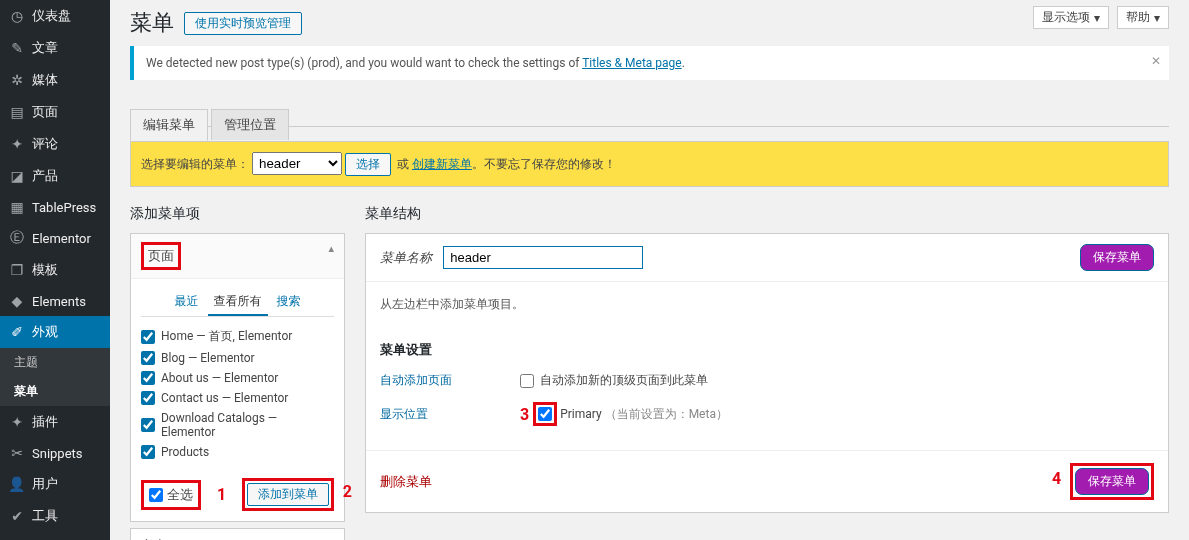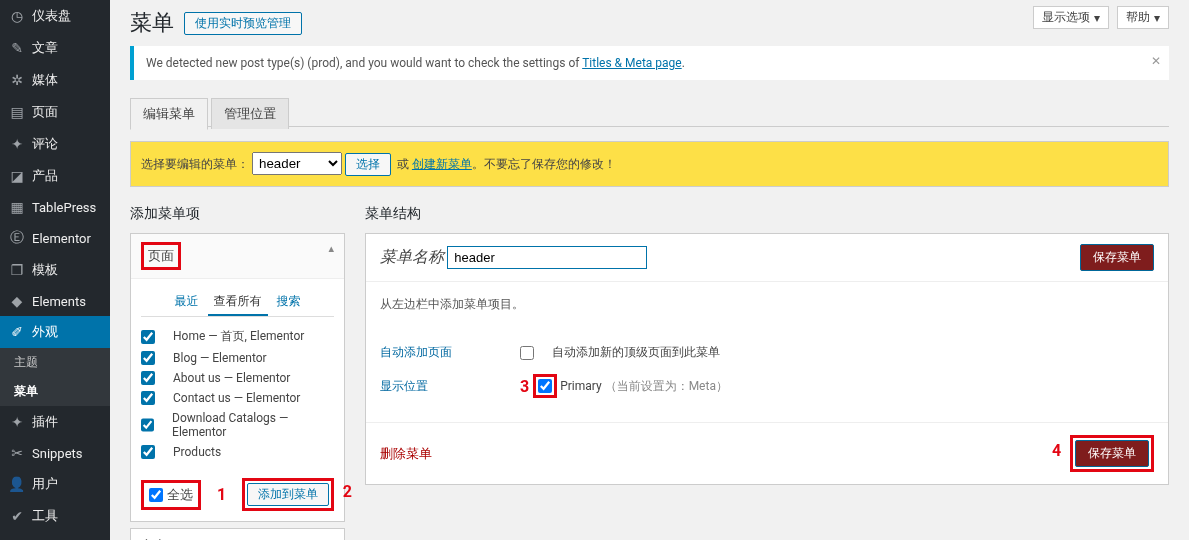--- a/index.html
+++ b/index.html
@@ -14,63 +14,63 @@
 .side-sub { padding: 6px 8px 6px 14px; background: #32373c; color: #ccc; font-size: 12px; cursor: pointer; }
 .side-sub.current { color: #fff; font-weight: 600; }
 .side-icon { width: 18px; margin-right: 6px; text-align: center; font-size: 14px; color: rgba(240,245,250,.6); }
 .side-item.active .side-icon { color: #fff; }
 
 
 .main { flex: 1; padding: 8px 20px; background: #f1f1f1; }
 .titlebar { display: flex; align-items: center; gap: 10px; margin-bottom: 6px; }
 .page-title { font-size: 22px; color: #23282d; font-weight: 400; }
 .btn { display: inline-block; border: 1px solid #0073aa; color: #0073aa; background: #f7f7f7; padding: 2px 10px; cursor: pointer; font-size: 12px; border-radius: 2px; }
-.btn-primary { background: #7f1d1d; color: #fff; border-color: #006799; padding: 4px 12px; }
+.btn-primary { background: #a21caf; color: #fff; border-color: #006799; padding: 4px 12px; border-radius: 7px; }
 .top-right { float: right; display: flex; gap: 8px; position: absolute; right: 20px; top: 6px; }
 .tab-btn { border: 1px solid #ccc; background: #fff; padding: 2px 8px; font-size: 12px; cursor: pointer; display: inline-flex; align-items: center; gap: 4px; }
 
 .notice { background: #fff; border-left: 4px solid #00a0d2; padding: 10px 38px 10px 12px; margin: 8px 0 14px; position: relative; font-size: 12px; color: #555; }
 .notice a { color: #0073aa; text-decoration: underline; }
 .notice-dismiss { position: absolute; right: 8px; top: 8px; cursor: pointer; color: #999; }
 
 .nav-tabs { border-bottom: 1px solid #ccc; margin-bottom: 14px; }
-.nav-tab { display: inline-block; border: 1px solid #ccc; border-bottom: none; padding: 6px 12px; background: #e5e5e5; margin-right: 0; font-size: 13px; cursor: pointer; position: relative; top: 4px; }
+.nav-tab { display: inline-block; border: 1px solid #ccc; border-bottom: none; padding: 6px 12px; background: #e5e5e5; margin-right: 0; font-size: 13px; cursor: pointer; position: relative; top: 15px; }
 .nav-tab.active { background: #f1f1f1; border-bottom: 1px solid #f1f1f1; }
 
 .selector-bar { background: #fde047; border: 1px solid #ccc; padding: 10px; margin-bottom: 18px; font-size: 12px; }
 .selector-bar select { padding: 2px; min-width: 90px; }
 .selector-bar a { color: #0073aa; text-decoration: underline; }
 
 .cols { display: flex; gap: 20px; }
 .col-left { width: 215px; flex-shrink: 0; }
 .col-right { flex: 1; }
 .section-title { font-size: 14px; margin-bottom: 10px; color: #23282d; }
 
 .accordion { border: 1px solid #ccc; background: #fff; margin-bottom: 6px; }
 .acc-head { padding: 8px 28px 8px 10px; border-bottom: 1px solid #eee; cursor: pointer; font-size: 13px; position: relative; }
 .acc-head.open { background: #fafafa; }
 .acc-head .caret::after { content: "▴"; position: absolute; right: 10px; color: #888; font-size: 11px; }
 .acc-head.closed .caret::after { content: "▾"; }
 .acc-body { padding: 10px; }
 .acc-tabs { border-bottom: 1px solid #ddd; margin-bottom: 8px; font-size: 12px; text-align: center; }
 .acc-tab { display: inline-block; padding: 4px 6px; cursor: pointer; color: #0073aa; }
 .acc-tab.active { border-bottom: 2px solid #0073aa; color: #333; font-weight: 400; }
-.check-line { display: flex; align-items: center; gap: 18px; padding: 3px 0; font-size: 12px; }
+.check-line { display: flex; align-items: center; gap: 6px; padding: 3px 0; font-size: 12px; }
 .check-line input { accent-color: #0073aa; }
 .acc-footer { display: flex; justify-content: space-between; align-items: center; padding-top: 8px; margin-top: 8px; }
 
 .hl-red { border: 3px solid #e30613; padding: 2px 4px; display: inline-block; }
 .hl-red-box { border: 3px solid #e30613; }
 .hl-blue-box { border: 1px solid #0073aa; }
 .red-num { color: #e30613; font-weight: bold; font-size: 16px; }
 
 .structure { background: #fff; border: 1px solid #ccc; }
 .struct-top { display: flex; align-items: center; justify-content: space-between; padding: 10px 14px; border-bottom: 1px solid #eee; }
 .struct-top input[type=text] { width: 200px; padding: 3px 6px; font-size: 13px; }
-.struct-top label { font-style: italic; font-size: 16px; }
+.struct-top label { font-style: italic; font-size: 13px; margin-right: 8px; }
 .struct-body { padding: 14px; font-size: 12px; color: #555; }
 .settings { padding: 14px; }
 .settings h4 { font-size: 13px; margin-bottom: 10px; color: #23282d; }
 .set-row { display: flex; align-items: center; font-size: 12px; margin-bottom: 10px; }
 .set-row .lbl { width: 140px; color: #0369a1; }
 .struct-foot { display: flex; justify-content: space-between; align-items: center; padding: 12px 14px; border-top: 1px solid #eee; }
 .delete-link { color: #a00; }
 .muted { color: #888; font-size: 12px; }
 input[type=checkbox] { width: 14px; height: 14px; }
 </style>
@@ -244,20 +244,21 @@
         <div class="structure">
           <div class="struct-top">
             <div>
               <label>菜单名称</label>
               <input type="text" class="hl-blue-box" value="header" style="">
             </div>
             <span class="btn btn-primary">保存菜单</span>
           </div>
           <div class="struct-body">从左边栏中添加菜单项目。</div>
           <div class="settings">
+            <h4>菜单设置</h4>
             <div class="set-row">
               <span class="lbl">自动添加页面</span>
               <label class="check-line">
                   <input type="checkbox" style=""> 
                   <span>自动添加新的顶级页面到此菜单</span>
                 </label>
             </div>
             <div class="set-row">
               <span class="lbl">显示位置</span>
               <span class="red-num" style="margin-right:4px;">3</span>

